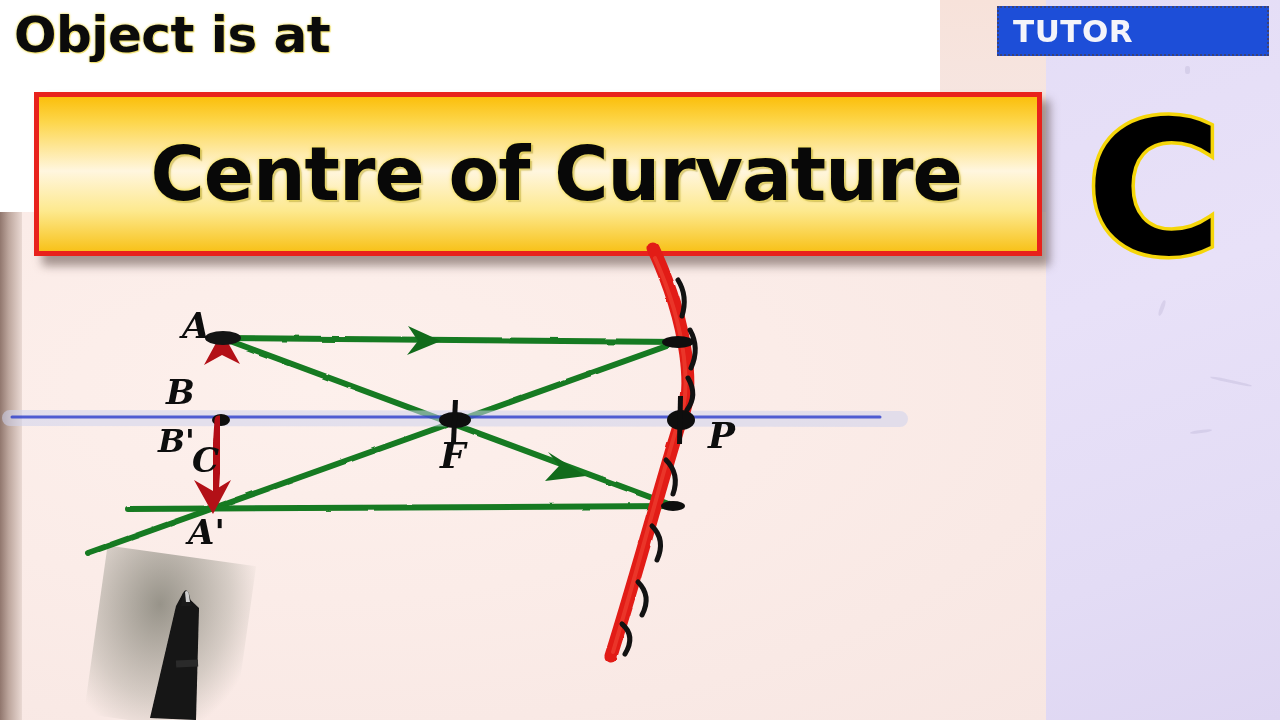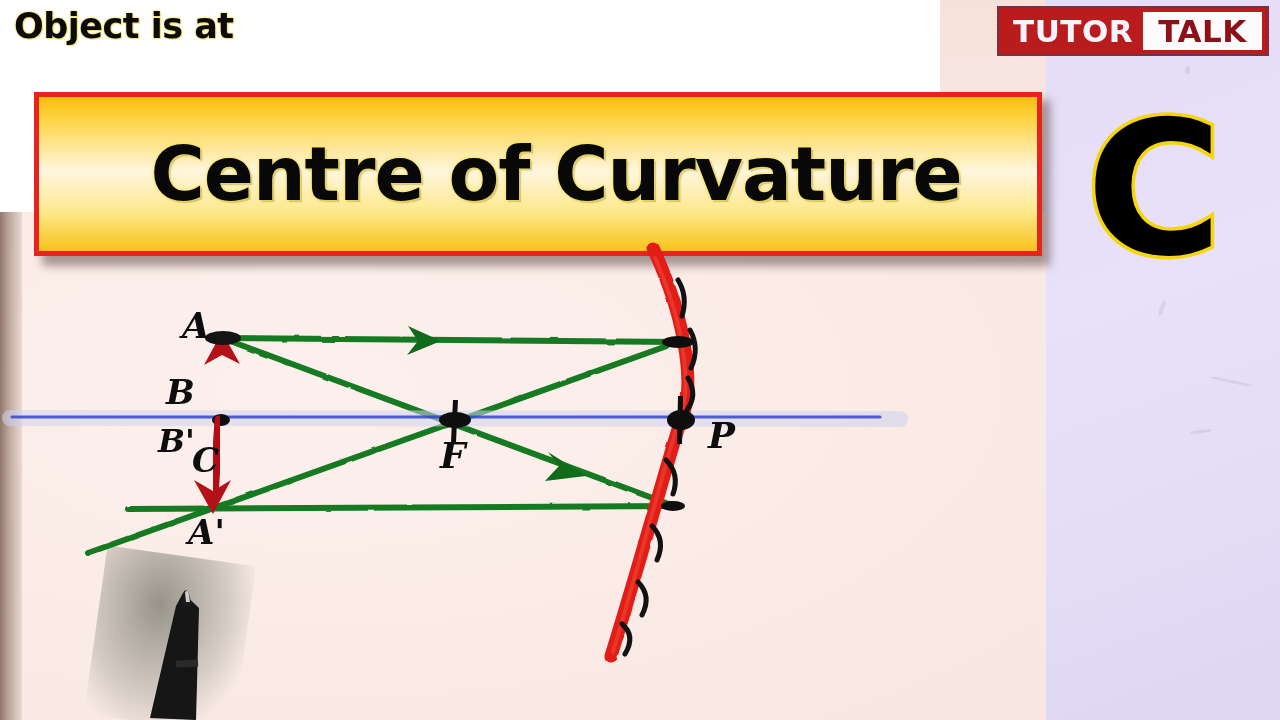--- a/index.html
+++ b/index.html
@@ -20,21 +20,21 @@
   .bg-white-top{position:absolute;left:0;top:0;width:952px;height:212px;background:#ffffff;}
   .bg-strip{position:absolute;left:940px;top:0;width:110px;height:212px;
     background:linear-gradient(180deg,#f7e2da 0%,#f6e6e2 60%,#efe2ea 100%);}
   .bg-right{position:absolute;left:1046px;top:0;width:234px;height:720px;
     background:linear-gradient(160deg,#e4ddf6 0%,#e8e1f8 40%,#e3dcf5 75%,#ded6f2 100%);}
   .bg-right-speck{position:absolute;background:rgba(160,150,190,.22);border-radius:40%;}
 
   
   .title-line{
     position:absolute;left:14px;top:6px;
-    font-size:35px;font-weight:bold;color:#0b0b0b;
+    font-size:50px;font-weight:bold;color:#0b0b0b;
     letter-spacing:-.5px;
     font-family:"DejaVu Sans",sans-serif;
     text-shadow:0 0 2px #efe06a,0 0 3px #efe06a, 1px 1px 0 #f3e27a;
     white-space:nowrap;
   }
 
   
   .banner-shadow{position:absolute;left:42px;top:100px;width:1008px;height:166px;
      background:rgba(60,40,35,.45);filter:blur(5px);border-radius:3px;}
   .banner{
@@ -45,21 +45,21 @@
   }
   .banner-text{
     font-family:"DejaVu Sans",sans-serif;
     font-size:74px;font-weight:bold;color:#080808;letter-spacing:-1px;
     text-shadow:0 0 2px #f6e55a,0 0 4px #f3df56,2px 2px 1px rgba(120,100,0,.35);
     white-space:nowrap;
   }
 
   
   .logo{position:absolute;left:997px;top:6px;width:272px;height:50px;
-    background:#b91c1c;border:2px dotted #3b4277;box-sizing:border-box;
+    background:#1d4ed8;border:2px dotted #3b4277;box-sizing:border-box;
     display:flex;align-items:stretch;}
   .logo-left{flex:0 0 auto;display:flex;align-items:center;padding:0 10px 0 14px;}
   .logo-tutor{color:#f4f4fa;font-size:31px;font-weight:bold;letter-spacing:.5px;
     font-family:"DejaVu Sans",sans-serif;}
   .logo-right{flex:1 1 auto;background:#fbfbfb;margin:4px 5px 4px 0;
     display:flex;align-items:center;justify-content:center;}
   .logo-talk{color:#8d1218;font-size:31px;font-weight:bold;letter-spacing:.5px;
     font-family:"DejaVu Sans",sans-serif;}
 
   
@@ -91,23 +91,20 @@
   <div class="title-line">Object is at</div>
 
   <div class="banner-shadow"></div>
   <div class="banner">
     <span class="banner-text">Centre of Curvature</span>
   </div>
 
   <div class="logo">
     <div class="logo-left">
       <span class="logo-tutor">TUTOR</span>
-    </div>
-    <div class="logo-right">
-      <span class="logo-talk">TALK</span>
     </div>
   </div>
 
   <div class="bigC">C</div>
 
   <div class="bg-right-speck" style="left:1185px;top:66px;width:5px;height:8px;"></div>
   <div class="bg-right-speck" style="left:1160px;top:300px;width:4px;height:16px;transform:rotate(20deg);"></div>
   <div class="bg-right-speck" style="left:1210px;top:380px;width:42px;height:3px;transform:rotate(12deg);"></div>
   <div class="bg-right-speck" style="left:1190px;top:430px;width:22px;height:3px;transform:rotate(-8deg);"></div>
 

